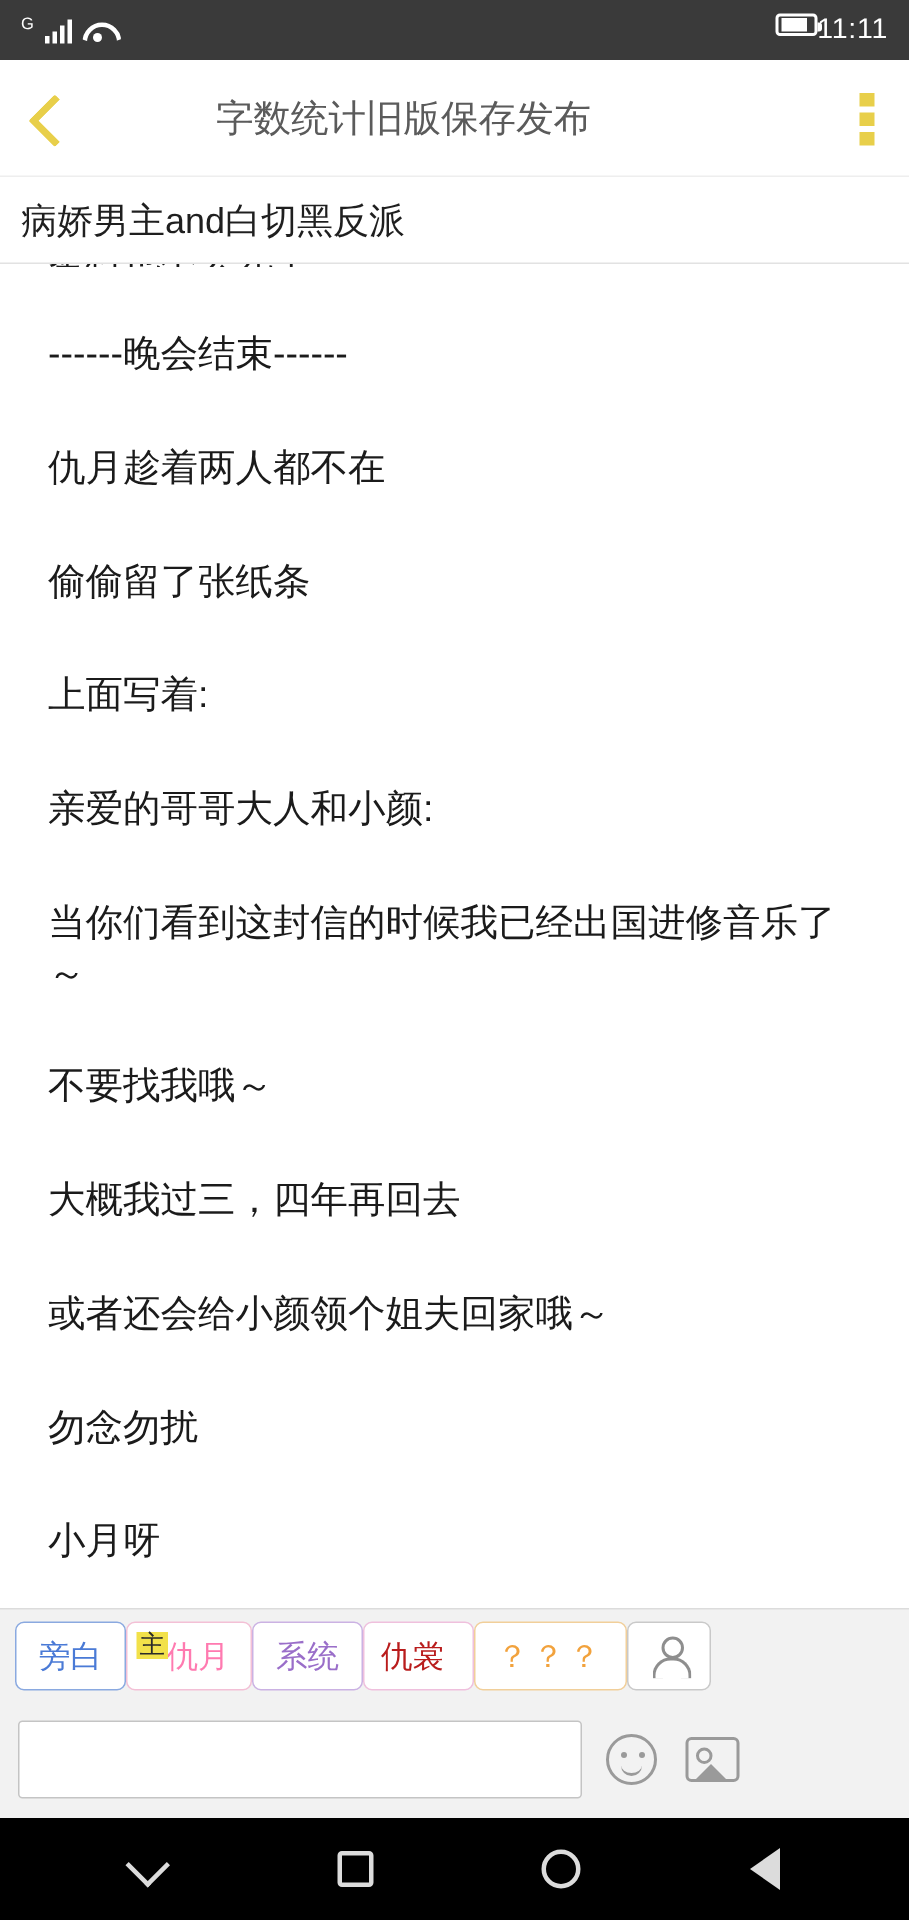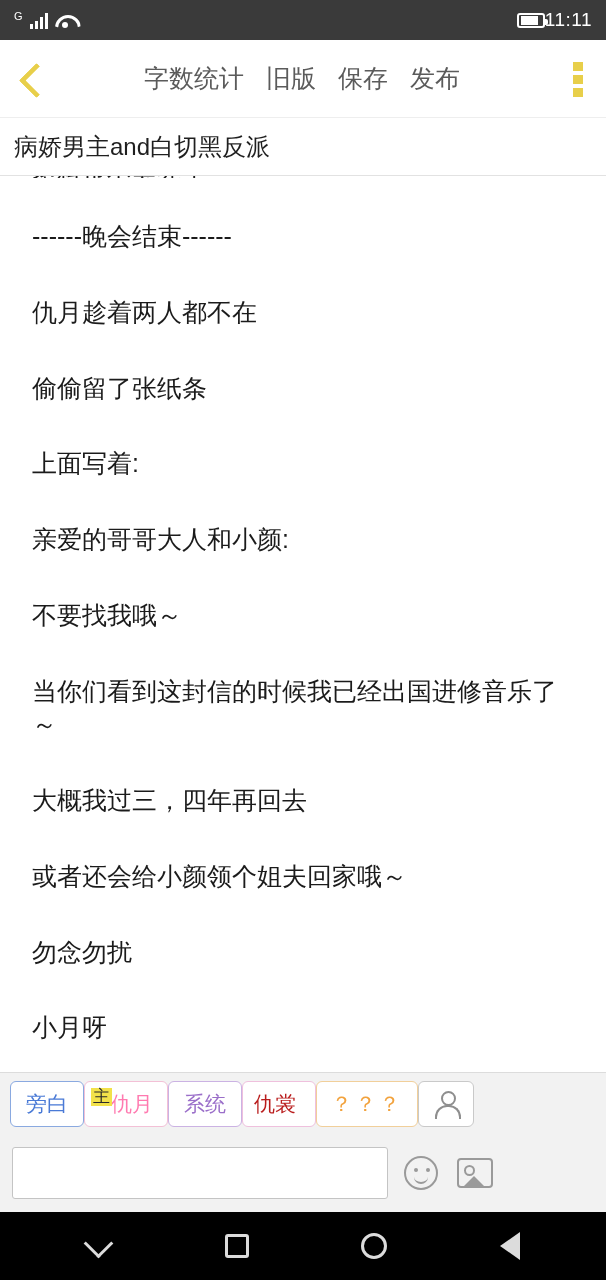--- a/index.html
+++ b/index.html
@@ -22,21 +22,21 @@
     height: 40px;
     background: #3a3a3a;
     color: #ffffff;
     display: flex;
     align-items: center;
     padding: 0 14px;
     font-size: 17px;
     flex: 0 0 40px;
   }
   .status-left { display: flex; align-items: flex-end; gap: 7px; }
-  .status-right { margin-left: auto; display: flex; align-items: center; }
+  .status-right { margin-left: auto; display: flex; align-items: flex-start; }
   .g-label { font-size: 11px; line-height: 1; position: relative; top: -7px; }
   .sig-bars { display: flex; align-items: flex-end; gap: 2px; height: 17px; }
   .sig-bars i { display: block; width: 3px; background: #ffffff; }
   .sig-bars i:nth-child(1) { height: 5px; }
   .sig-bars i:nth-child(2) { height: 8px; }
   .sig-bars i:nth-child(3) { height: 12px; }
   .sig-bars i:nth-child(4) { height: 16px; }
   .wifi {
     width: 20px; height: 16px;
     position: relative;
@@ -98,21 +98,21 @@
     content: "";
     position: absolute;
     left: 4px; top: 7px;
     width: 20px; height: 20px;
     border-left: 5px solid #e8cf4a;
     border-bottom: 5px solid #e8cf4a;
     transform: rotate(45deg);
     border-radius: 2px;
   }
   .header-actions {
-    display: flex; align-items: center; gap: 22px;
+    display: flex; align-items: center; 
     margin-left: 82px;
   }
   .header-actions span {
     font-size: 25px;
     color: #5b5b5b;
   }
   .more-btn {
     position: absolute;
     right: 0; top: 0;
     width: 56px; height: 78px;
@@ -388,22 +388,22 @@
     <span class="doc-title">病娇男主and白切黑反派</span>
   </div>
 
   <div class="content">
     <p class="para clipped-top">塑料也不会死了</p>
     <p class="para">------晚会结束------</p>
     <p class="para">仇月趁着两人都不在</p>
     <p class="para">偷偷留了张纸条</p>
     <p class="para">上面写着:</p>
     <p class="para">亲爱的哥哥大人和小颜:</p>
+    <p class="para">当你们看到这封信的时候我已经出国进修音乐了～</p>
     <p class="para">不要找我哦～</p>
-    <p class="para">当你们看到这封信的时候我已经出国进修音乐了～</p>
     <p class="para">大概我过三，四年再回去</p>
     <p class="para">或者还会给小颜领个姐夫回家哦～</p>
     <p class="para">勿念勿扰</p>
     <p class="para">小月呀</p>
 
   </div>
 
   <div class="chip-bar">
     <div class="chip narrator">
       <span>旁白</span>

